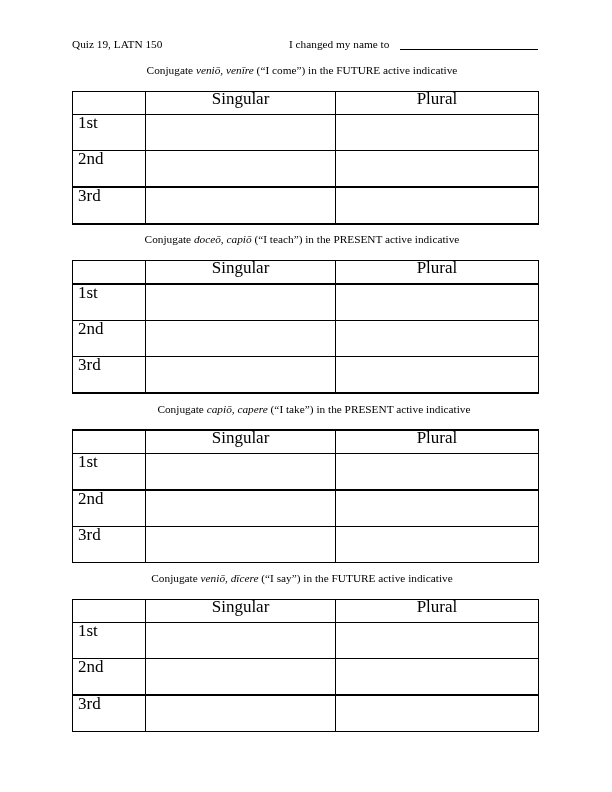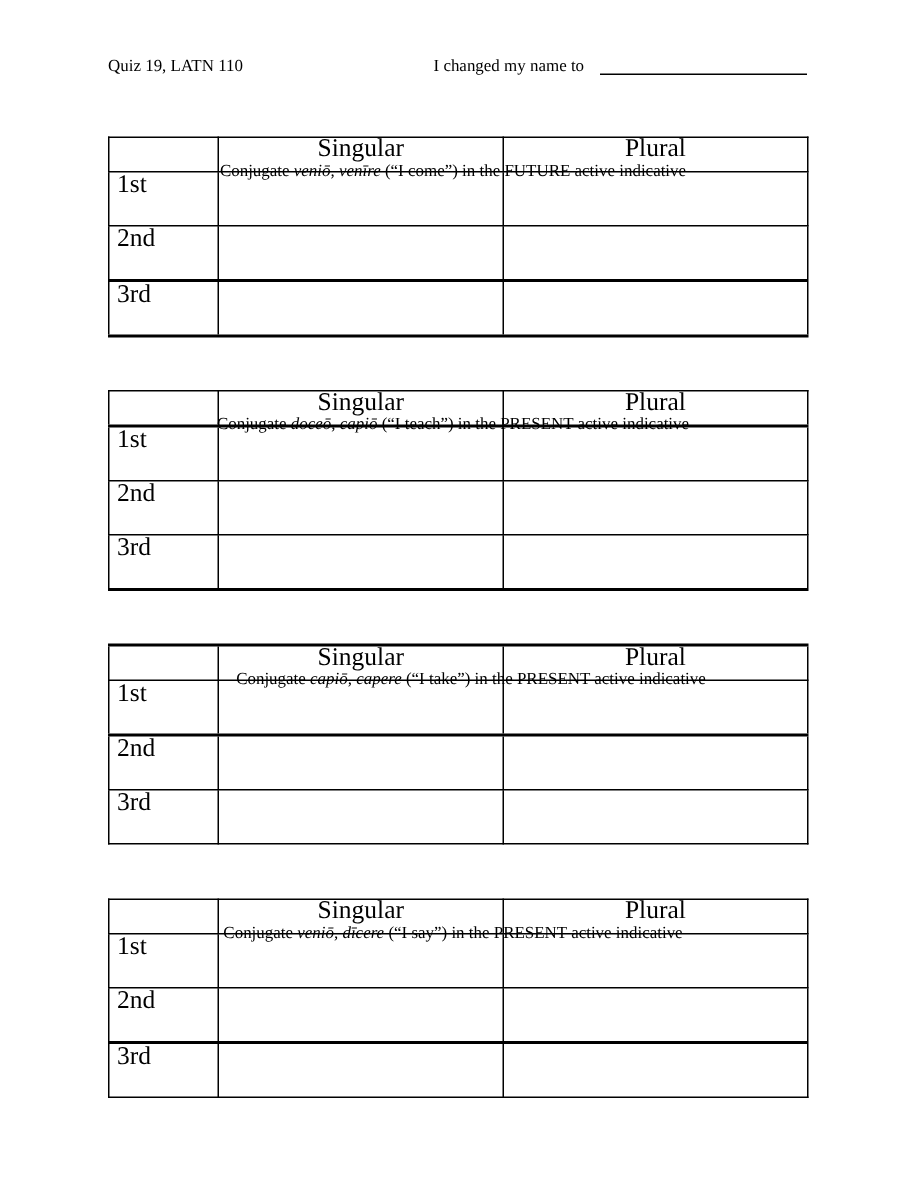--- a/index.html
+++ b/index.html
@@ -8,21 +8,21 @@
     font-family: "Liberation Serif", "DejaVu Serif", serif;
     color: #000; font-size: 11.3px;
   }
   .abs { position: absolute; }
   .header-left { left: 72px; top: 38px; white-space: nowrap; }
   .header-right { left: 289px; top: 38px; white-space: nowrap; text-align: center; }
   .name-line {
     position: absolute; left: 400px; top: 37px; width: 138px; height: 12px;
     border-bottom: 0.8px solid #000;
   }
-  .instr { left: 0; width: 604px; text-align: center; white-space: nowrap; margin-top: 44px; }
+  .instr { left: 0; width: 604px; text-align: center; white-space: nowrap; }
   .instr i { font-style: italic; }
   table.conj {
     position: absolute; left: 72px; width: 467px;
     border-collapse: collapse; table-layout: fixed;
   }
   table.conj td {
     border: 1px solid #000; padding: 0 0 0 5px; vertical-align: top;
     font-size: 17px; line-height: 13px;
   }
   table.conj td.hd { text-align: center; padding-left: 0; padding-top: 0px; }
@@ -31,21 +31,21 @@
   table.conj td.c0 { width: 70px; }
   table.conj td.c1 { width: 183px; }
   table.conj td.c2 { width: 196px; }
   tr.thick-top td { border-top: 2px solid #000; }
   tr.thick-bottom td { border-bottom: 2px solid #000; }
   table.conj.thick-outer-top tr.head td { border-top: 2px solid #000; }
 </style>
 </head>
 <body>
 
-<div class="abs header-left">Quiz 19, LATN 110</div>
+<div class="abs header-left">Quiz 19, LATN 150</div>
 <div class="abs header-right">I changed my name to</div>
 <div class="name-line"></div>
 
 <div class="abs instr" style="top:64px;">
   <span>Conjugate </span><i>veniō, venīre</i><span> (“I come”) in the FUTURE active indicative</span>
 </div>
 <table class="conj" style="top:91px;">
   <tbody>
       <tr class="head">
     <td class="c0 hd"></td>
@@ -120,21 +120,21 @@
   </tr>
   <tr class="row">
     <td class="c0">3rd</td>
     <td class="c1"></td>
     <td class="c2"></td>
   </tr>
 </tbody>
   </table>
 
 <div class="abs instr" style="top:572px;">
-  <span>Conjugate </span><i>veniō, dīcere</i><span> (“I say”) in the PRESENT active indicative</span>
+  <span>Conjugate </span><i>veniō, dīcere</i><span> (“I say”) in the FUTURE active indicative</span>
 </div>
 <table class="conj" style="top:599px;">
   <tbody>
       <tr class="head">
     <td class="c0 hd"></td>
     <td class="c1 hd">Singular</td>
     <td class="c2 hd">Plural</td>
   </tr>
   <tr class="row">
     <td class="c0">1st</td>

